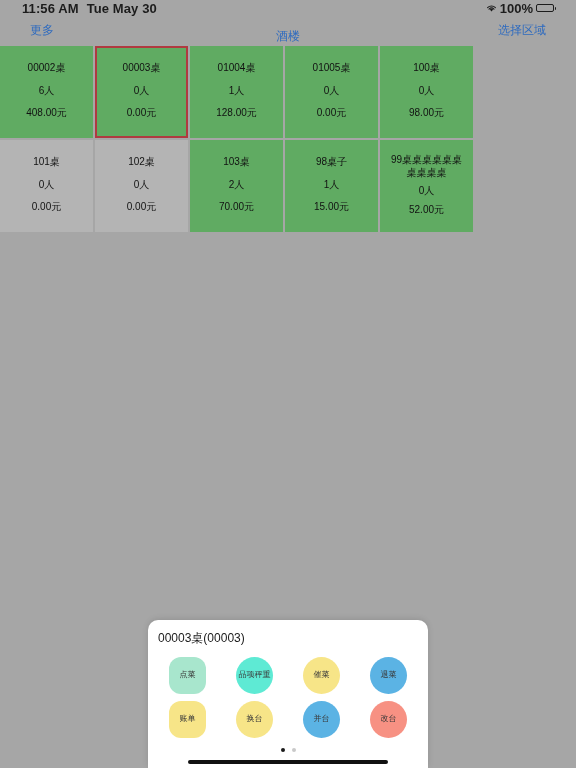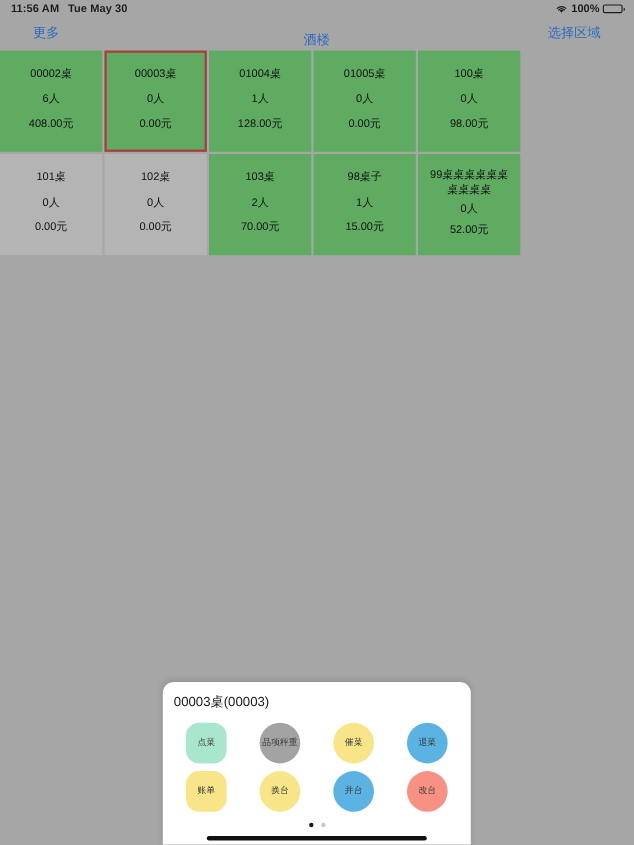--- a/index.html
+++ b/index.html
@@ -22,23 +22,23 @@
   }
 
   
   .status-bar {
     position: absolute;
     top: 0; left: 0;
     width: 576px;
     height: 16px;
     display: flex;
     align-items: center;
-    padding: 0 10px;
-    box-sizing: border-box;
-    font-size: 10px;
+    padding: 0 22px;
+    box-sizing: border-box;
+    font-size: 13px;
     color: #1c1c1c;
   }
   .status-left {
     display: flex;
     align-items: center;
     gap: 8px;
     font-weight: 600;
     letter-spacing: 0.1px;
   }
   .status-right {
@@ -295,21 +295,21 @@
         <div class="tile-amount">52.00元</div>
       </div>
     </div>
 
   <div class="action-panel">
     <div class="panel-title">00003桌(00003)</div>
     <div class="panel-actions" id="panel-actions">
         <div class="action-btn squircle" style="background: rgb(168, 230, 205);">
           <span>点菜</span>
         </div>
-        <div class="action-btn" style="background: #a3a3a3; justify-content: center;">
+        <div class="action-btn" style="background: #5eead4; justify-content: center;">
           <span>品项秤重</span>
         </div>
         <div class="action-btn" style="background: rgb(247, 229, 136);">
           <span>催菜</span>
         </div>
         <div class="action-btn" style="background: rgb(91, 179, 228);">
           <span>退菜</span>
         </div>
         <div class="action-btn squircle" style="background: rgb(247, 229, 136);">
           <span>账单</span>

